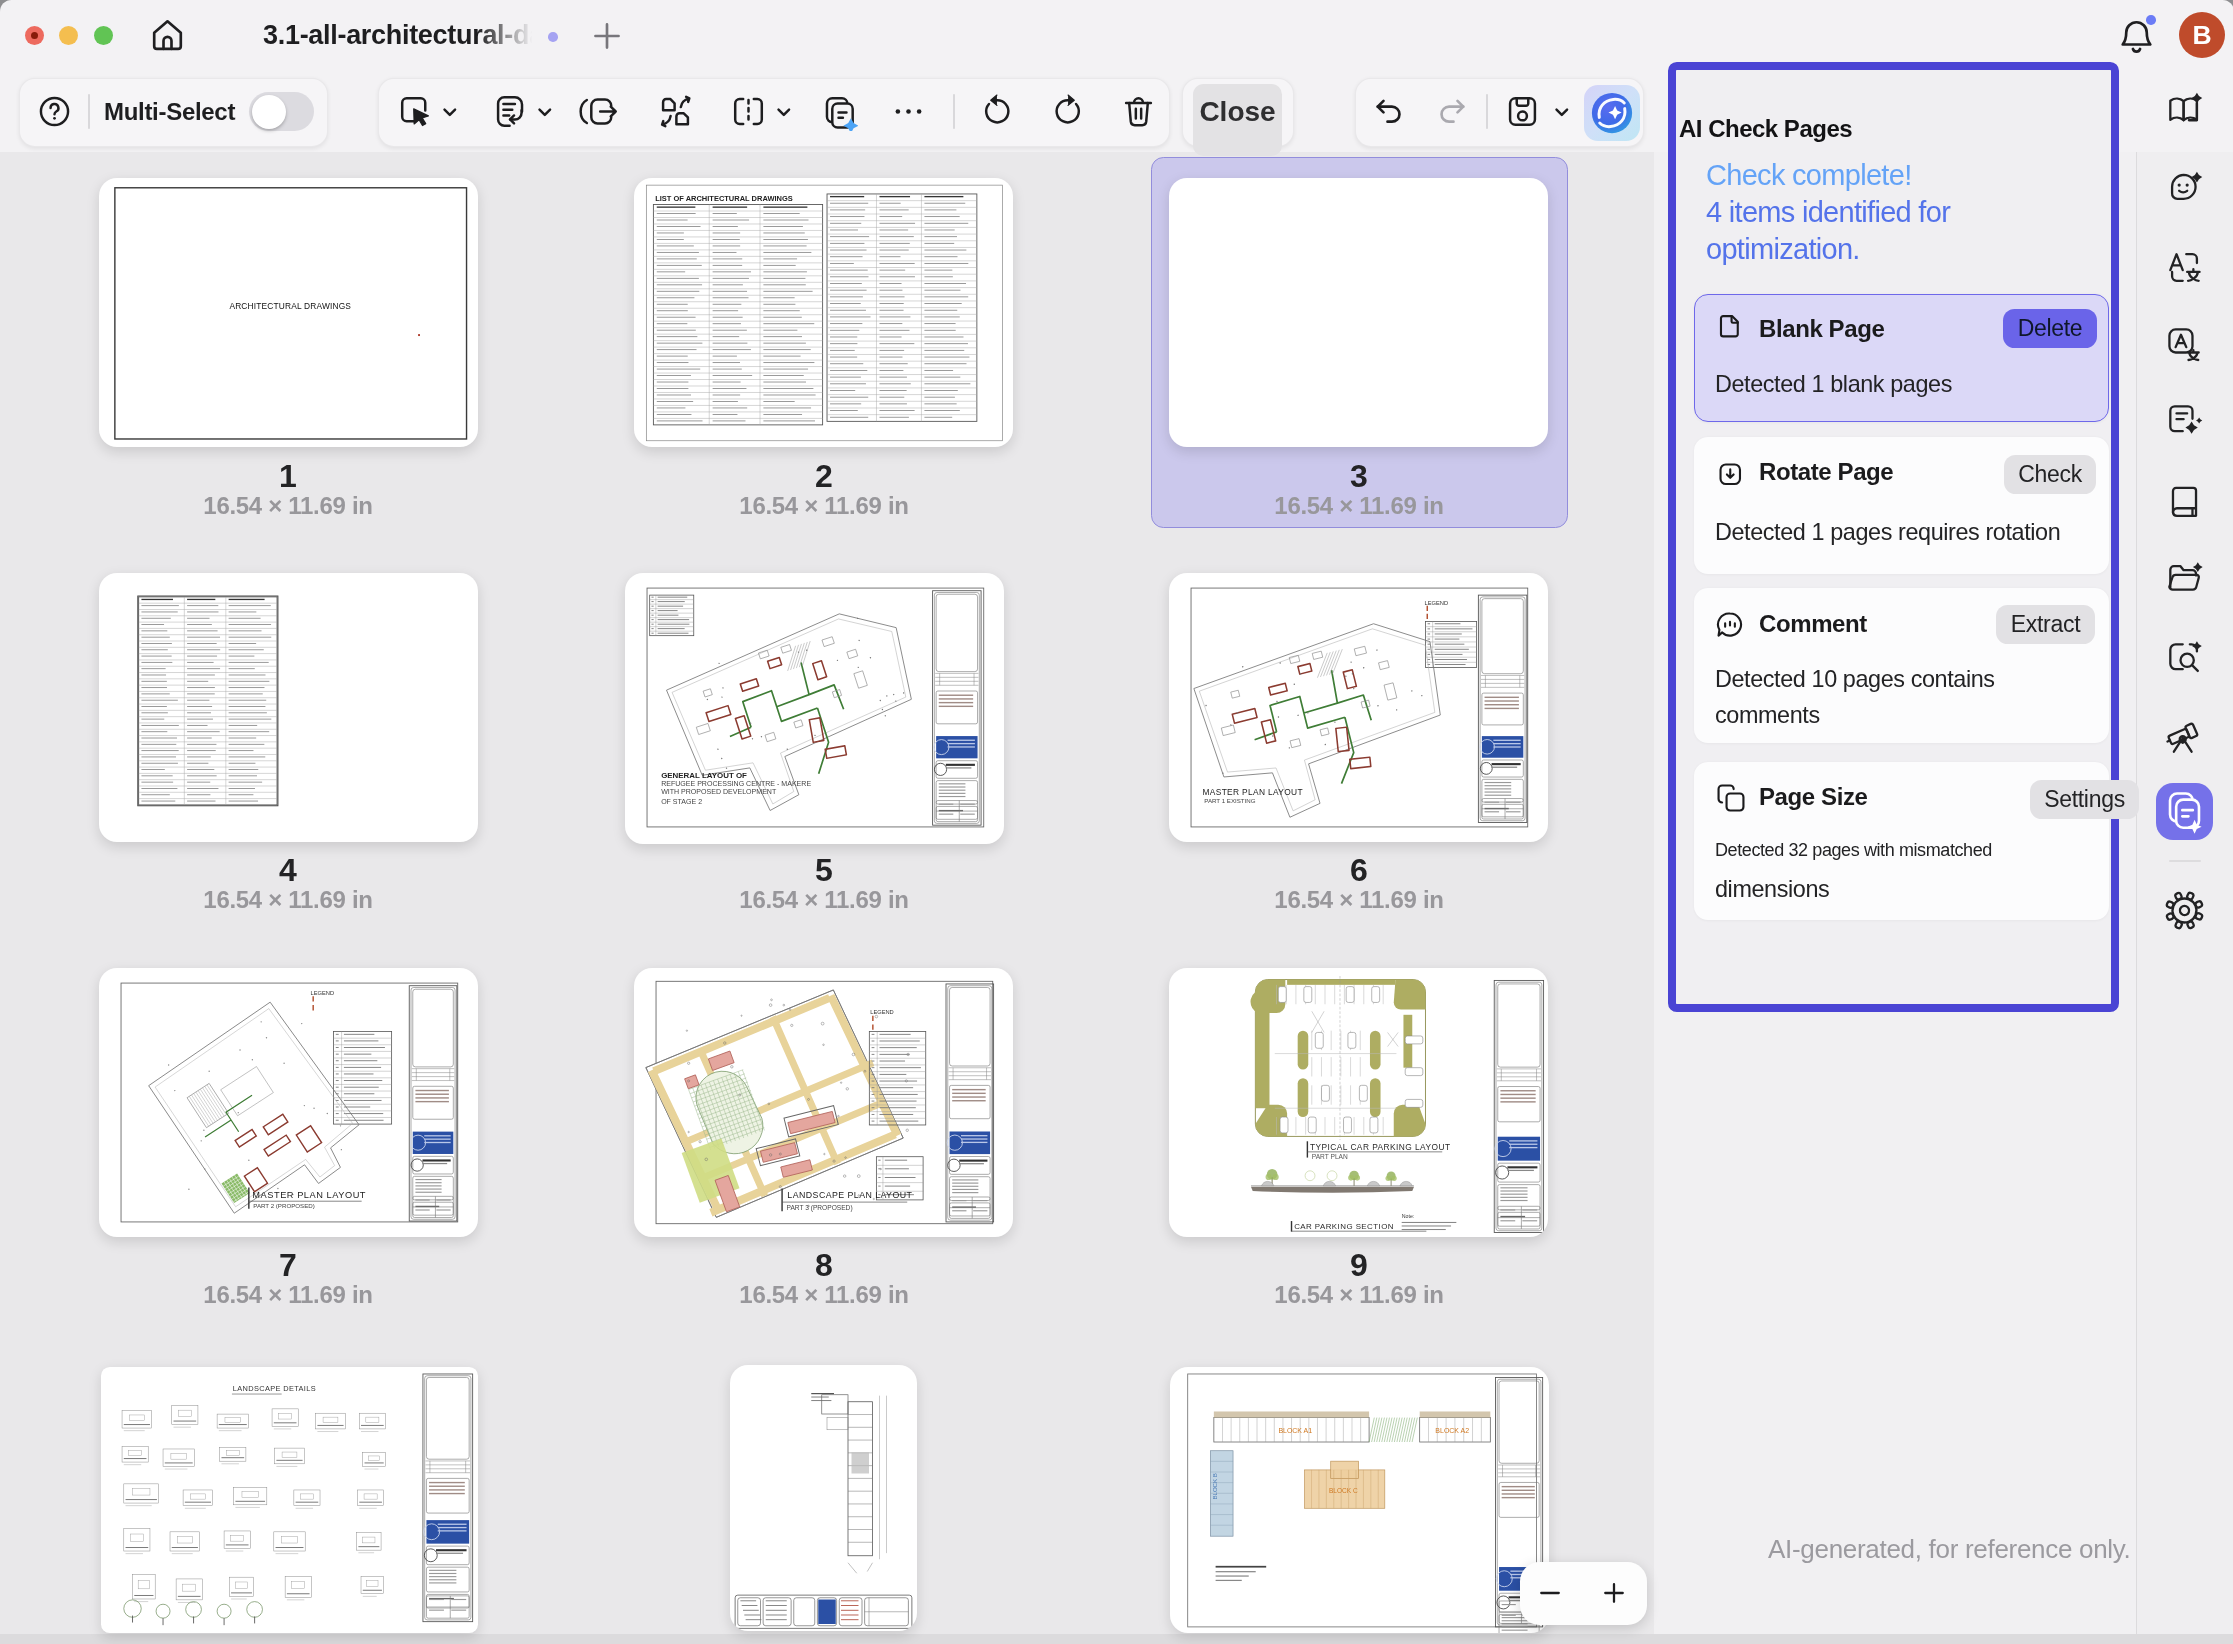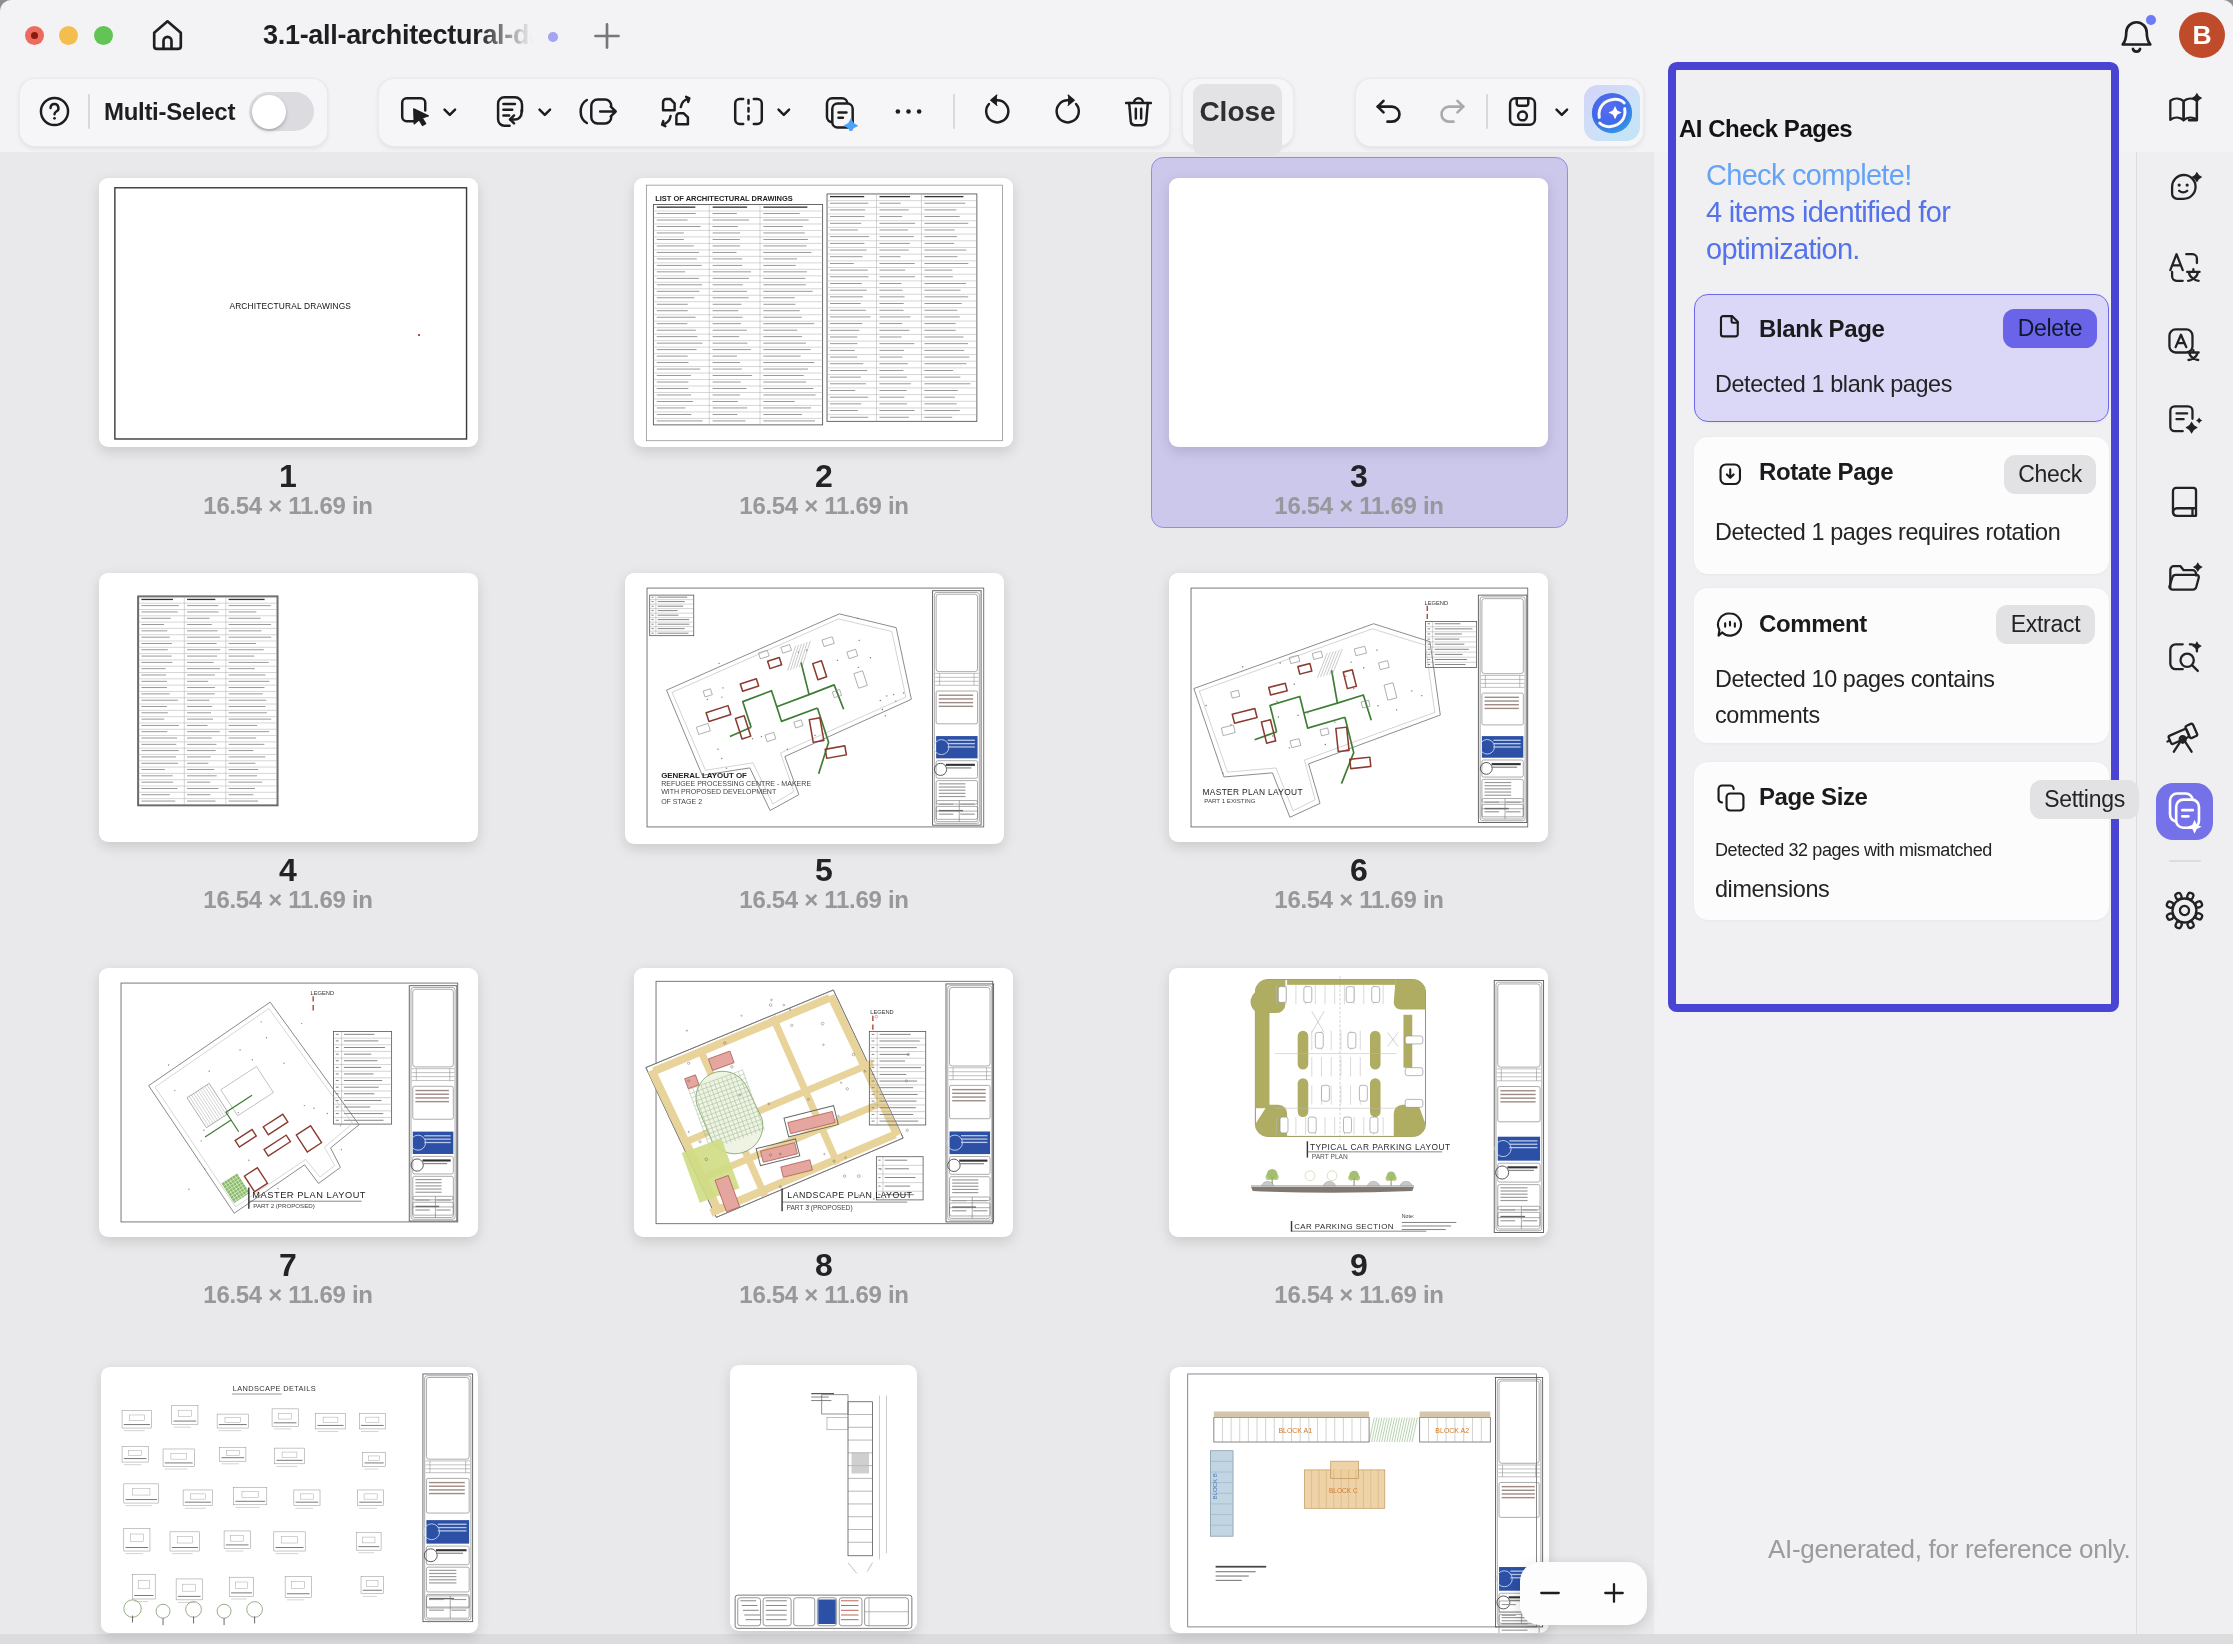--- a/index.html
+++ b/index.html
@@ -1,20 +1,20 @@
 <!DOCTYPE html>
 <html style="font-size:14px"><head><meta charset="utf-8">
 <style>
 html,body{margin:0;padding:0;width:2234px;height:1644px;overflow:hidden;}
 body{font-family:"Liberation Sans",sans-serif;background:#e9e8ea;position:relative;}
 .abs{position:absolute;}
 .pill{position:absolute;background:#f6f5f7;border:0.9px solid rgba(0,0,0,0.05);border-radius:16px;
   box-shadow:0 1.8px 4.4px rgba(0,0,0,0.07);}
 .sep{position:absolute;width:1.8px;background:#d9d8db;border-radius:0.9px;}
-.card{position:absolute;background:#fff;border-radius:9px;box-shadow:0 4.4px 12.4px rgba(0,0,0,0.13);overflow:hidden;}
+.card{position:absolute;background:#fff;border-radius:18px;box-shadow:0 4.4px 12.4px rgba(0,0,0,0.13);overflow:hidden;}
 .num{position:absolute;font-size:32px;font-weight:700;color:#232325;text-align:center;transform:translate(-50%,-50%);}
 .dims{position:absolute;font-size:24px;font-weight:600;color:#98979b;text-align:center;transform:translate(-50%,-50%);white-space:nowrap;letter-spacing:-0.3px;}
 .icon{position:absolute;}
 svg{display:block;}
 </style></head><body>
 
 <div class="abs" style="left:0;top:0;width:26.5px;height:26.5px;background:#8e8e90;"></div>
 <div class="abs" style="left:2207px;top:0;width:26.5px;height:26.5px;background:#8e8e90;"></div>
 <div class="abs" style="left:0;top:0;width:2234px;height:152px;background:#f3f2f4;border-radius:11.5px 11.5px 0 0;"></div>
 <div class="abs" style="left:0;top:152px;width:1654px;height:1493px;background:#e9e8ea;"></div>

